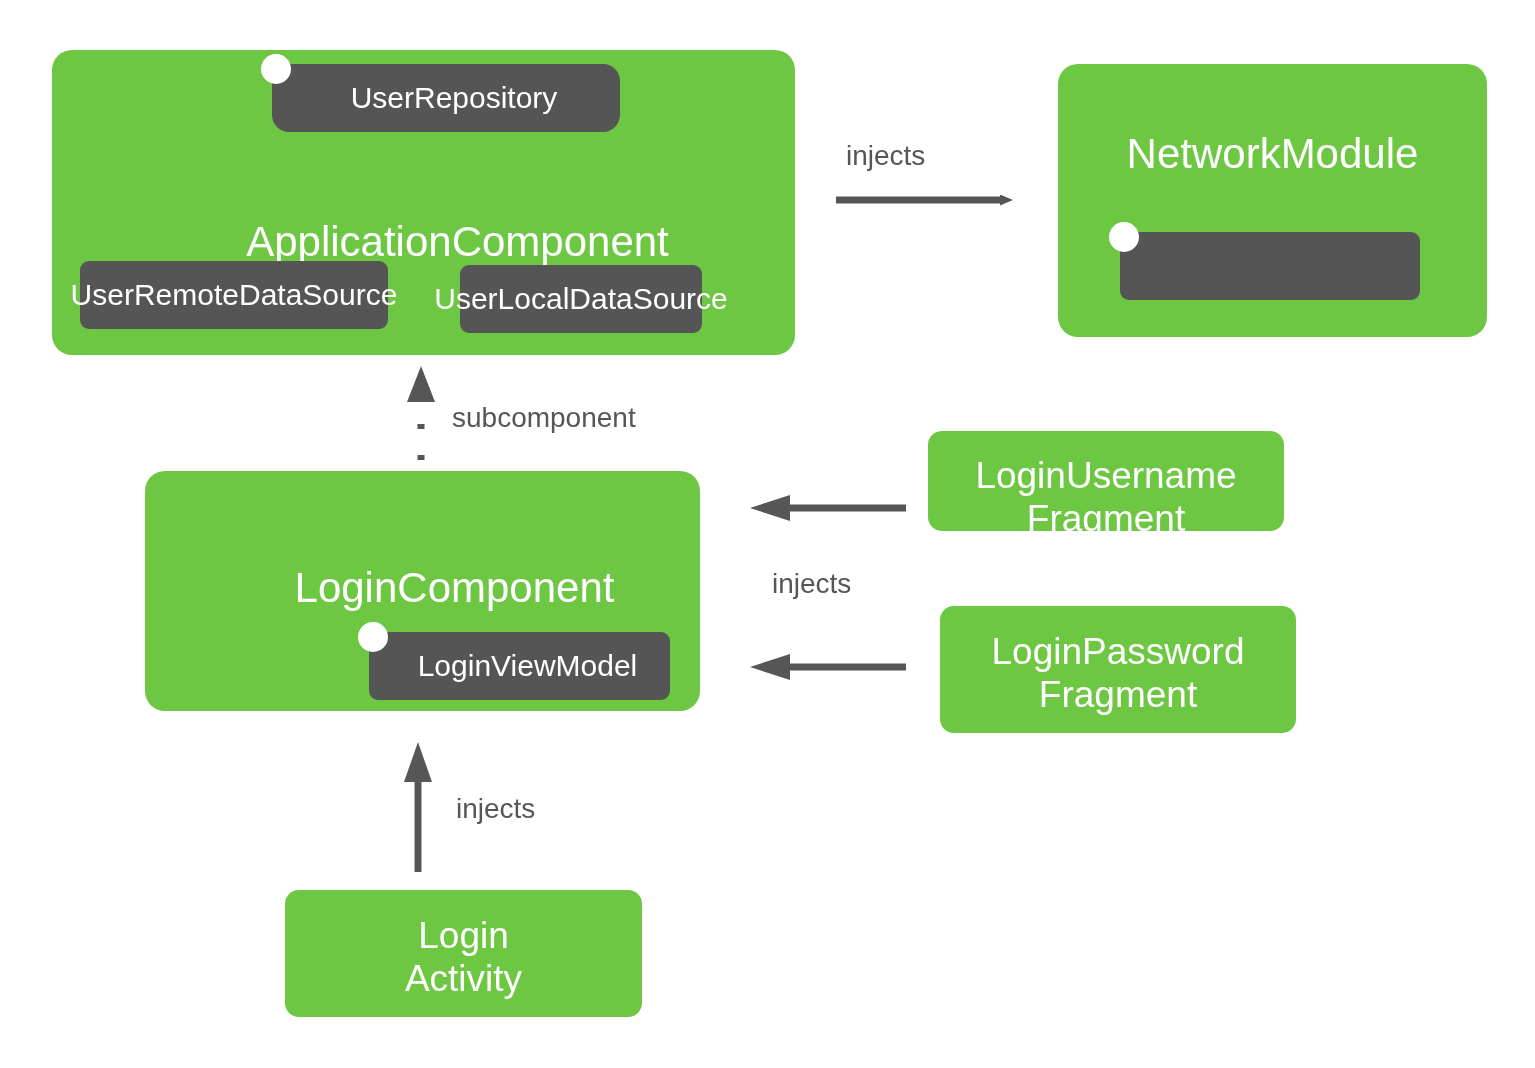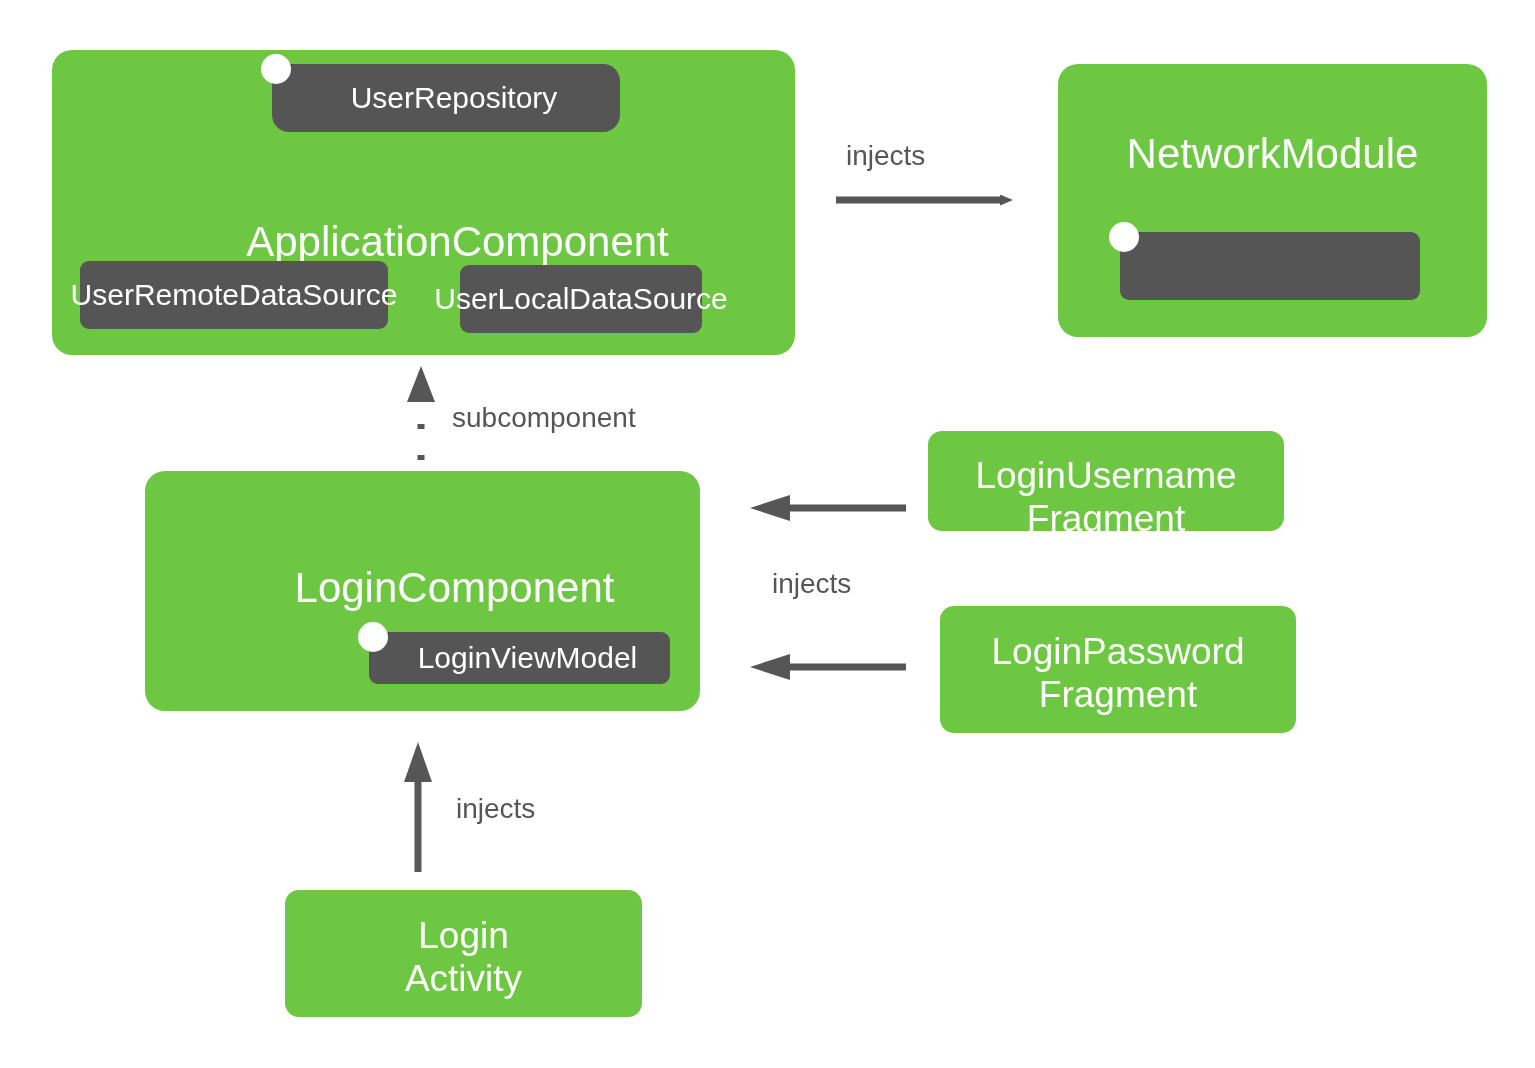--- a/index.html
+++ b/index.html
@@ -176,21 +176,21 @@
 
     <div class="dark-chip" style="left:62px; top:168px; width:300px; height:68px;">
       <span class="chip-dot"></span>
     </div>
   </div>
 
   <div class="green-box" style="left:145px; top:471px; width:555px; height:240px;">
 
     <div class="container-title" style="top:95px;padding-left:32px;">LoginComponent</div>
 
-    <div class="dark-chip" style="left:224px; top:161px; width:301px; height:52px;">
+    <div class="dark-chip" style="left:224px; top:161px; width:301px; height:68px;">
       <span class="chip-dot"></span>
       <span class="chip-text">LoginViewModel</span>
     </div>
   </div>
 
   <div class="green-box small-radius" style="left:928px; top:420px; width:356px; height:100px;margin-top:11px;">
     <div class="leaf-label" style="top:24px;">LoginUsername
 Fragment</div>
   </div>
 

